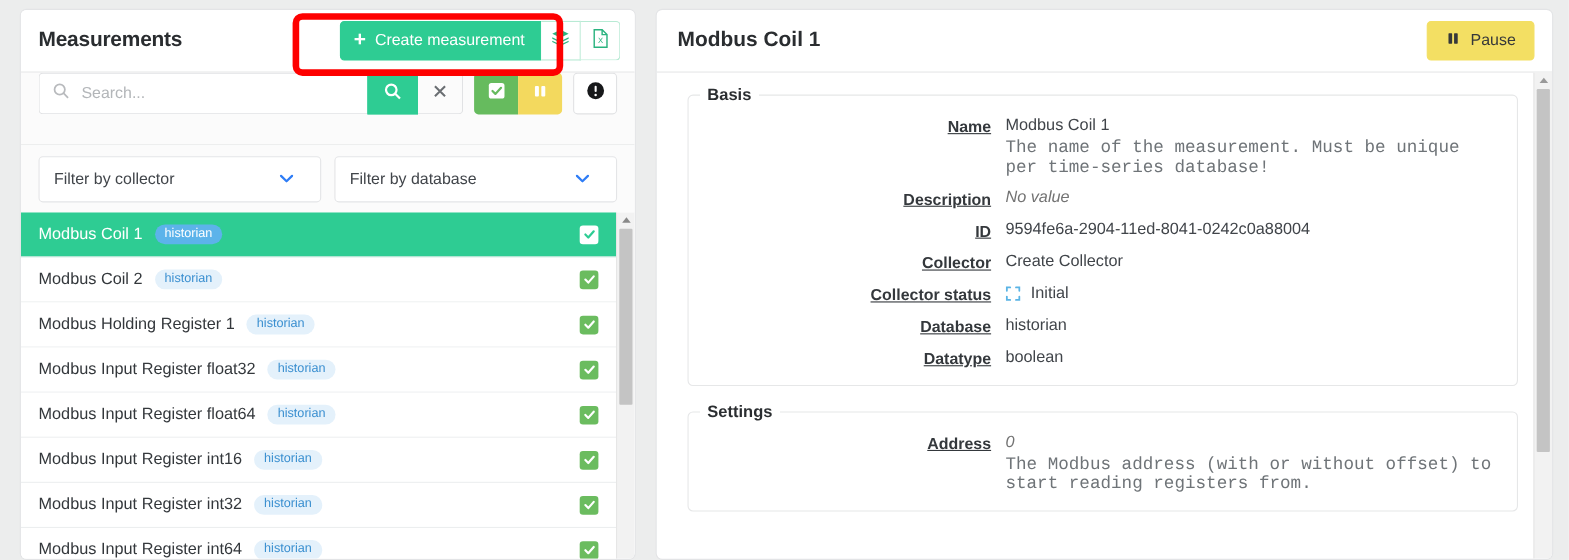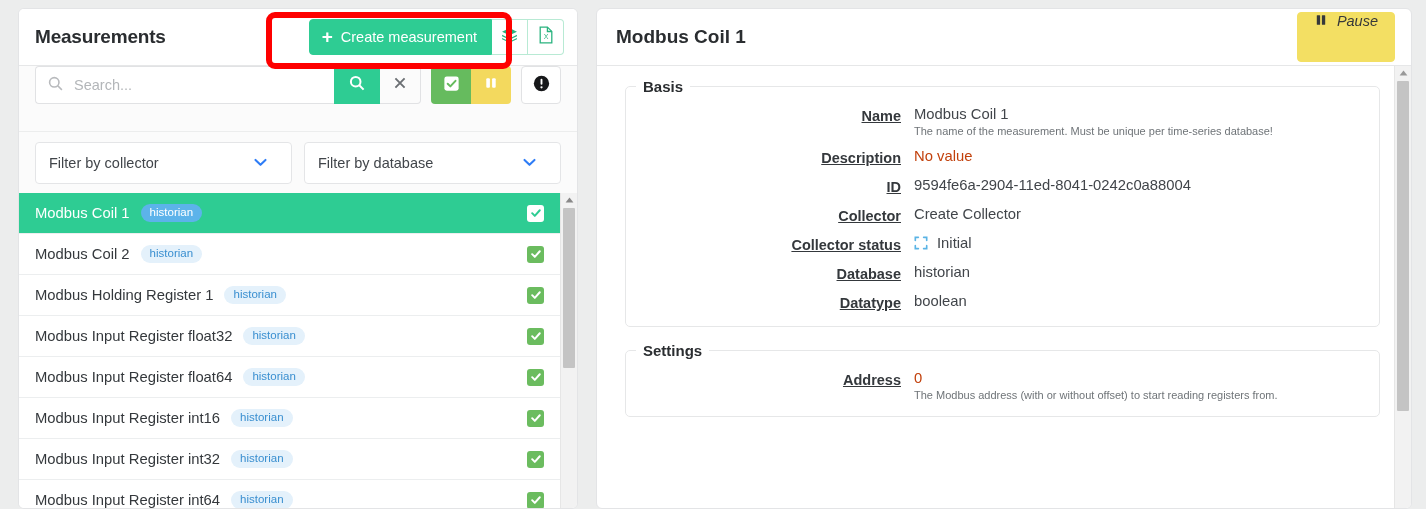--- a/index.html
+++ b/index.html
@@ -230,28 +230,27 @@
     display: flex; align-items: center;
     padding: 0 16px 0 19px;
     border-bottom: 1px solid #e6e7e8;
   }
   .detail-title { font-size: 19px; font-weight: bold; color: #2a2d30; }
   .btn-pause {
     margin-left: auto;
     background: #f3df63;
     border: 1px solid #f3df63;
     border-radius: 4px;
-    height: 50px;
+    height: 36px;
     padding: 0 16px;
     font-size: 14.5px;
     color: #36383a;
-    display: flex; align-items: flex-start; gap: 9px;
+    display: flex; align-items: center; gap: 9px;
     cursor: pointer;
     font-family: "Liberation Sans", sans-serif;
-    font-style: italic;
   }
   .detail-body {
     flex: 1 1 auto;
     display: flex;
     overflow: hidden;
   }
   .detail-scroll {
     flex: 1 1 auto;
     padding: 12px 14px 0 16px;
     overflow: hidden;
@@ -284,25 +283,26 @@
     padding-right: 13px;
     padding-top: 2px;
     text-decoration: underline;
   }
   .f-body { flex: 1 1 auto; }
   .f-value {
     font-size: 14.8px;
     color: #41454a;
     display: flex; align-items: center; gap: 9px;
   }
-  .f-value.muted { color: #c2410c; }
+  .f-value.muted { color: #737373; font-style: italic; }
   .f-help {
-    font-size: 11px;
+    font-size: 16px;
     color: #6f7478;
     margin-top: 3px;
+    font-family: Liberation Mono, monospace;
   }
   .status-icon { display: inline-flex; }
 
   
   .redbox {
     position: absolute;
     border: 6px solid #fe0000;
     border-radius: 9px;
     pointer-events: none;
     z-index: 50;

